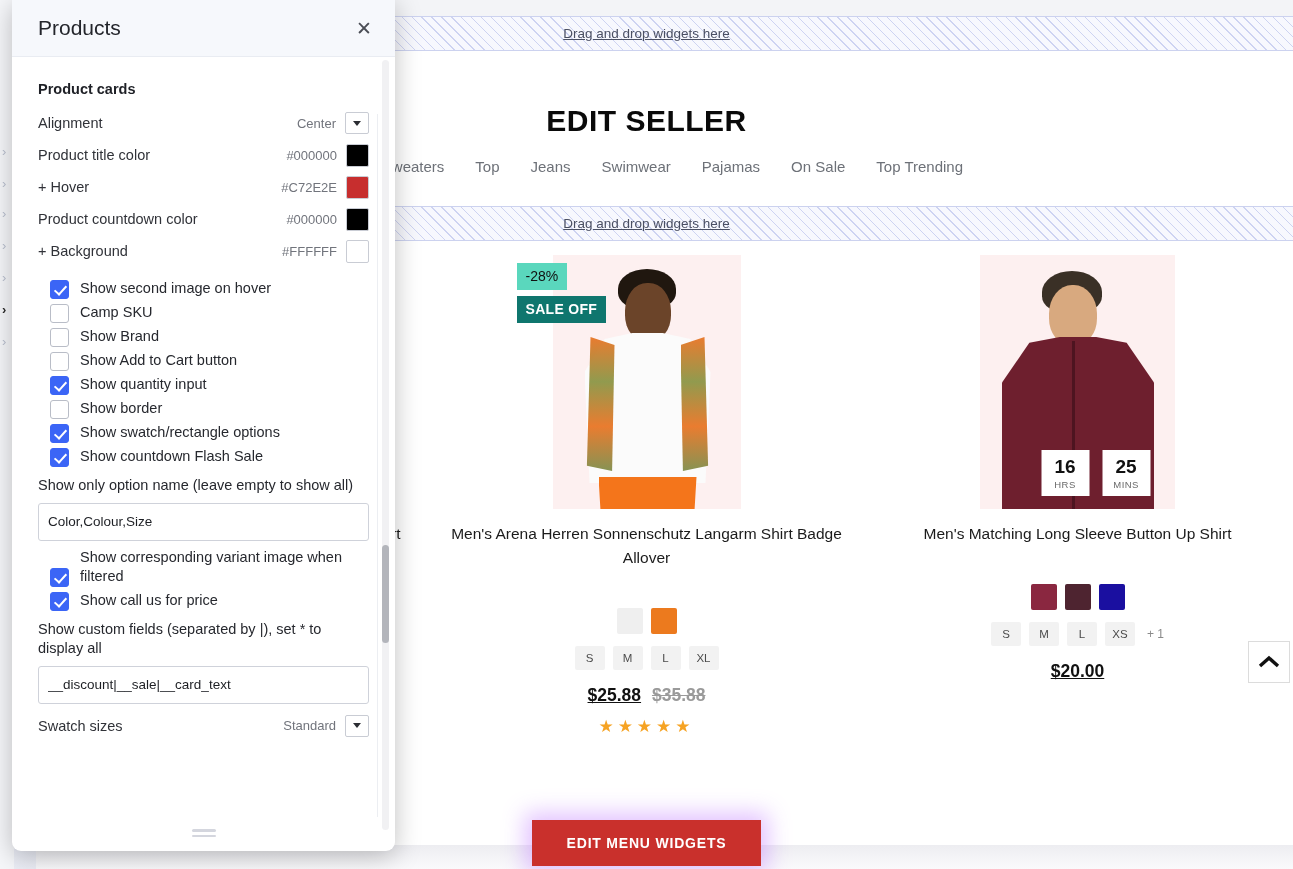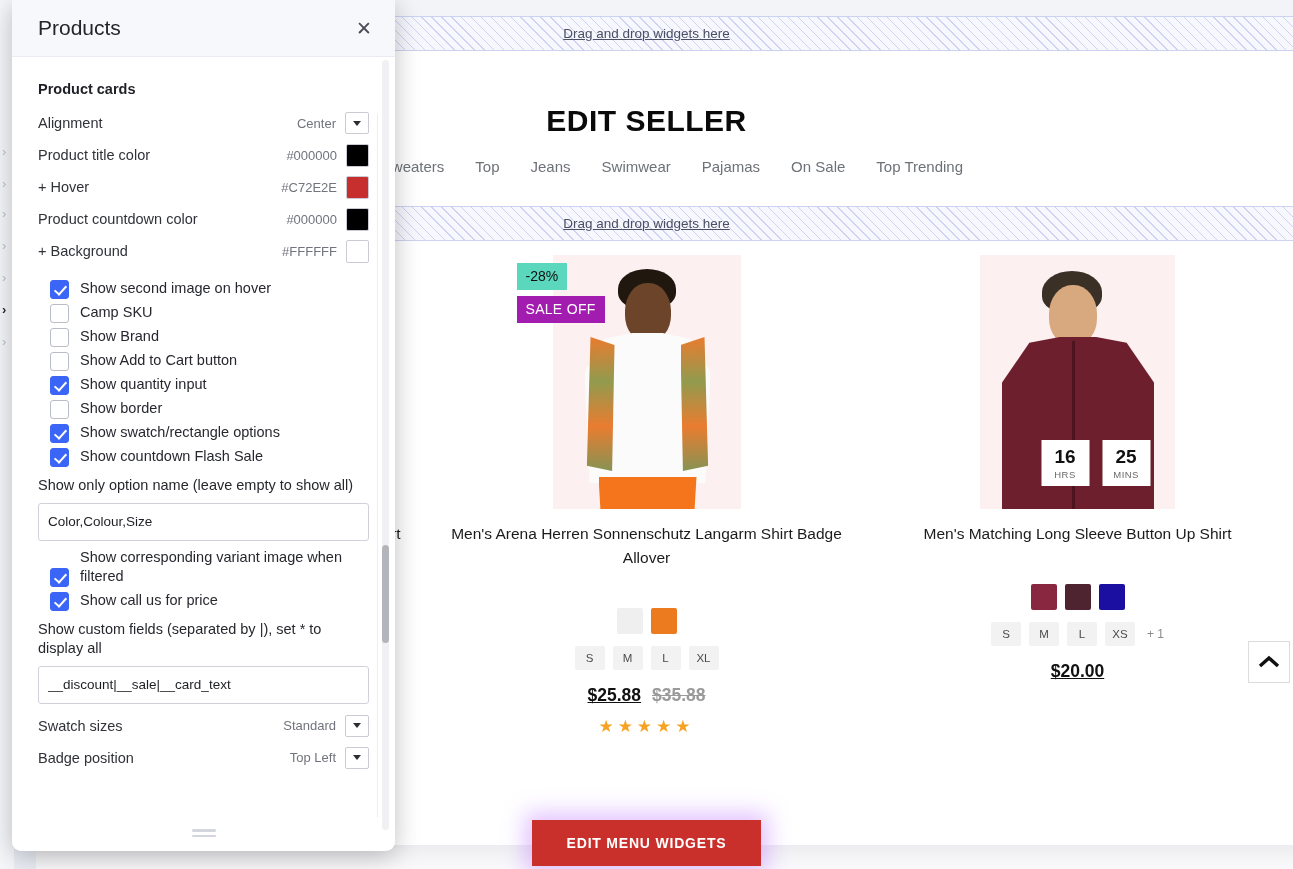--- a/index.html
+++ b/index.html
@@ -48,29 +48,29 @@
   .card-media { position:relative; height:254px; background:#fdf0f0; margin:0 auto; width:211px; }
   .card:nth-child(1) .card-media { width:211px; margin-left:10px; }
   .card:nth-child(2) .card-media { width:188px; margin:0 auto; }
   .card:nth-child(3) .card-media { width:195px; margin:0 auto; }
 
   .badge {
     position:absolute; z-index:3; font-size:14px; padding:4px 9px; line-height:1.35;
     font-family:"Liberation Sans", sans-serif;
   }
   .badge-discount { background:#5ad7bd; color:#111; font-weight:500; }
-  .badge-sale { background:#a21caf; color:#fff; font-weight:400; letter-spacing:.3px; }
+  .badge-sale { background:#0f766e; color:#fff; font-weight:700; letter-spacing:.3px; }
 
   
   .figure { position:absolute; inset:0; overflow:hidden; }
   .head { position:absolute; border-radius:48% 48% 44% 44%; }
   .hair { position:absolute; border-radius:50% 50% 40% 40%; }
   .torso { position:absolute; }
 
-  .countdown { position:absolute; bottom:23px; left:50%; transform:translateX(-50%); display:flex; gap:13px; z-index:4;padding-left:36px; }
+  .countdown { position:absolute; bottom:13px; left:50%; transform:translateX(-50%); display:flex; gap:13px; z-index:4;padding-left:36px; }
   .cd-box { background:#fff; width:48px; height:46px; display:flex; flex-direction:column; align-items:center; justify-content:center; }
   .cd-num { font-size:19px; font-weight:bold; color:#111; line-height:1; }
   .cd-lab { font-size:9.5px; color:#6a6a6a; margin-top:3px; letter-spacing:.4px; }
 
   .card-title {
     margin-top:13px; text-align:center; font-size:15.5px; color:#1b1b1b; line-height:1.55; padding:0 4px;
   }
   .swatches { display:flex; justify-content:center; gap:8px; margin-top:38px; }
   .swatch { width:26px; height:26px; border-radius:2px; }
   .sizes { display:flex; justify-content:center; gap:8px; margin-top:12px; align-items:center; }
@@ -436,27 +436,20 @@
       <div style="height:6px"></div>
 
       <div class="row">
         <div class="row-label">Swatch sizes</div>
         <div class="row-value">Standard</div>
         <div class="sel-btn">
           <span class="caret"></span>
         </div>
       </div>
 
-      <div class="row">
-        <div class="row-label">Badge position</div>
-        <div class="row-value">Top Left</div>
-        <div class="sel-btn">
-          <span class="caret"></span>
-        </div>
-      </div>
 
       <div class="dlg-inner-frame"></div>
     </div>
 
     <div class="dlg-scrollbar"></div>
     <div class="dlg-thumb"></div>
 
     <div class="dlg-resize">
       <i></i>
         <i></i>

